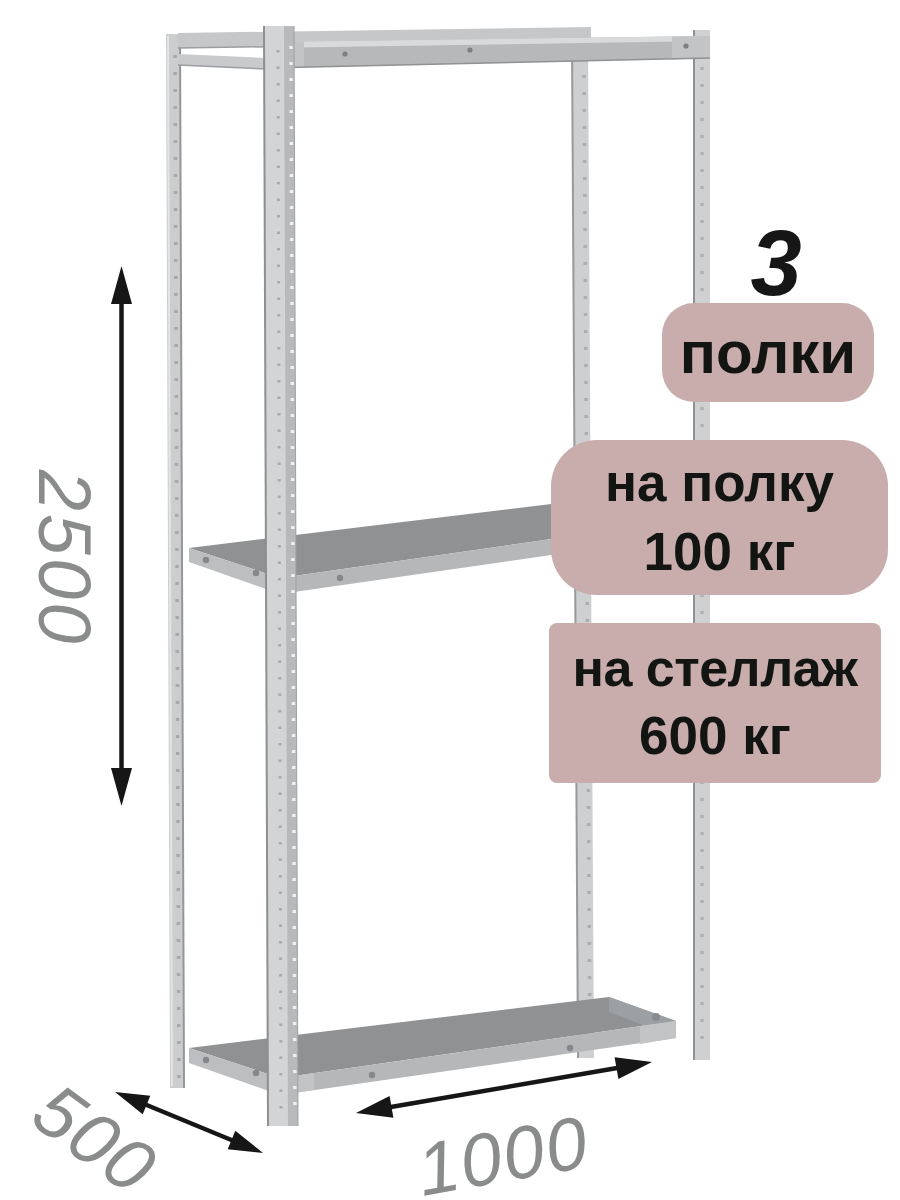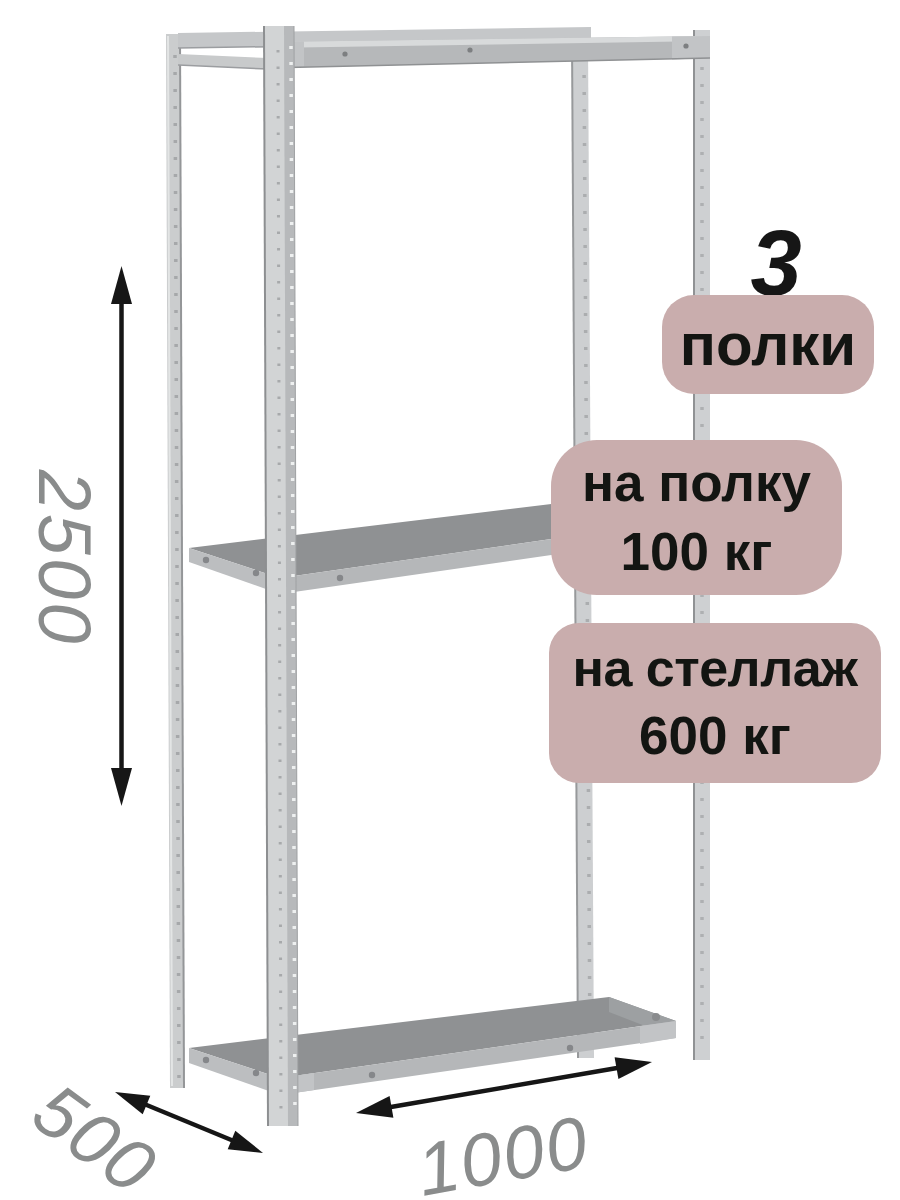--- a/index.html
+++ b/index.html
@@ -8,23 +8,23 @@
     font-family:"Liberation Sans",sans-serif;
   }
   .stage svg{position:absolute;left:0;top:0;}
   
   .badge{
     position:absolute;background:#c9adad;color:#131512;font-weight:700;
     display:flex;flex-direction:column;align-items:center;justify-content:center;
     text-align:center;line-height:1.3;
   }
   .badge span{display:block;white-space:nowrap;}
-  .badge-shelves{left:662px;top:295px;width:212px;height:99px;border-radius:32px;font-size:60px;}
-  .badge-per-shelf{left:551px;top:440px;width:291px;height:155px;border-radius:46px;font-size:53px;}
-  .badge-per-rack{left:549px;top:623px;width:332px;height:160px;border-radius:30px;font-size:53px;}
+  .badge-shelves{left:662px;top:303px;width:212px;height:99px;border-radius:32px;font-size:60px;}
+  .badge-per-shelf{left:551px;top:440px;width:337px;height:155px;border-radius:46px;font-size:53px;}
+  .badge-per-rack{left:549px;top:623px;width:332px;height:160px;border-radius:8px;font-size:53px;}
   .badge-per-rack .l1{font-size:52px;letter-spacing:-0.5px;}
   
   .count{
     position:absolute;left:728px;top:214px;width:96px;height:98px;
     font-size:92px;font-weight:800;font-style:italic;color:#161616;
     text-align:center;line-height:98px;
   }
   
   .dim{
     position:absolute;color:#8a8c8c;font-style:italic;font-weight:400;

